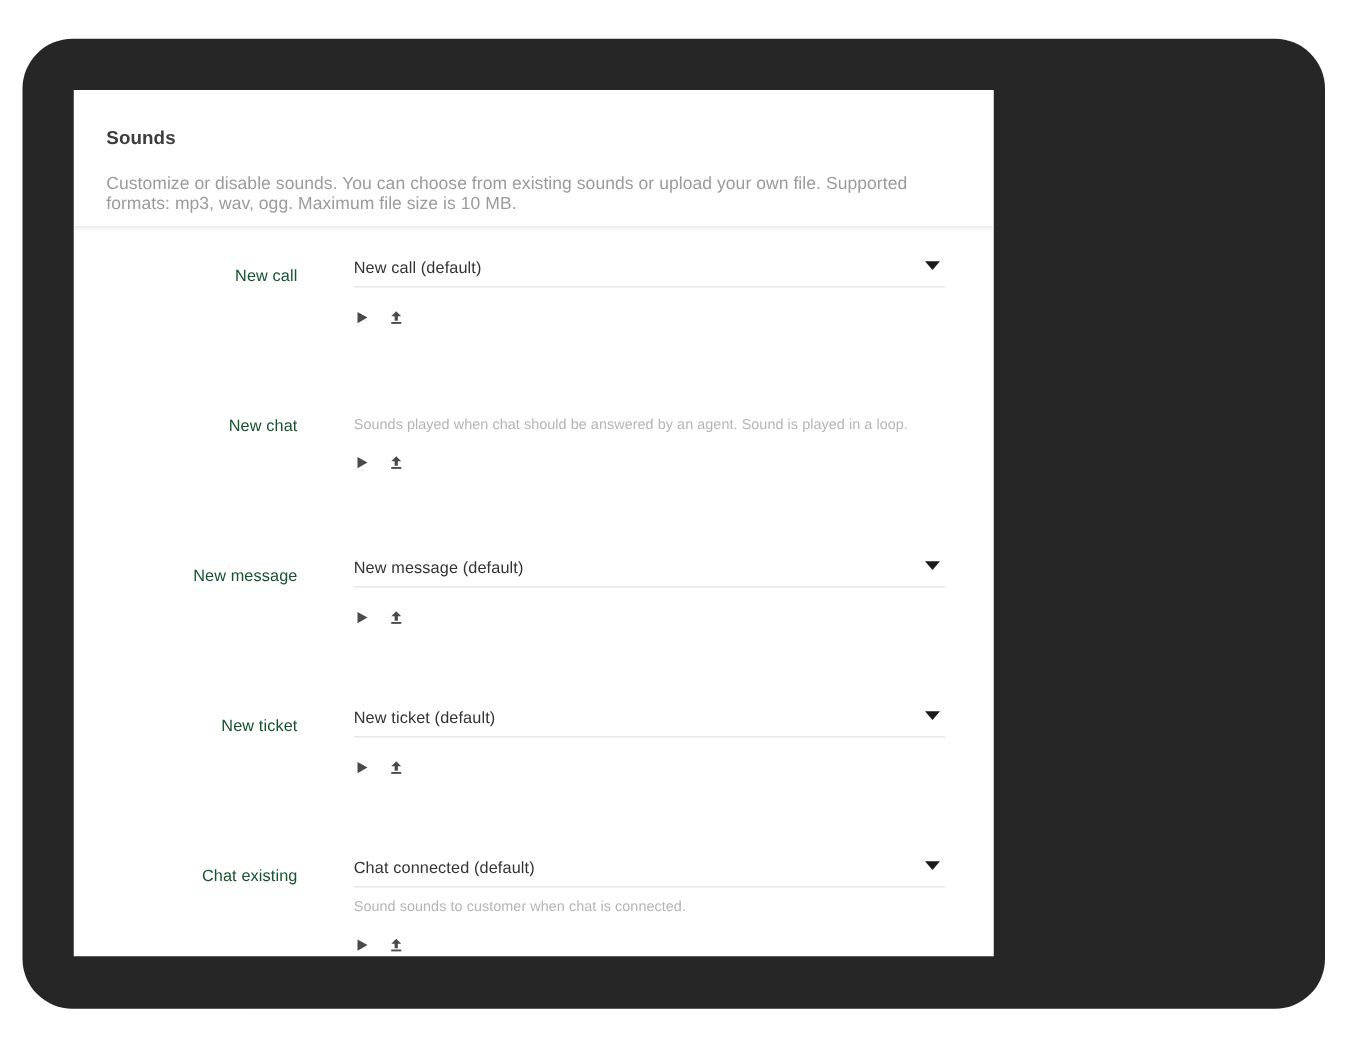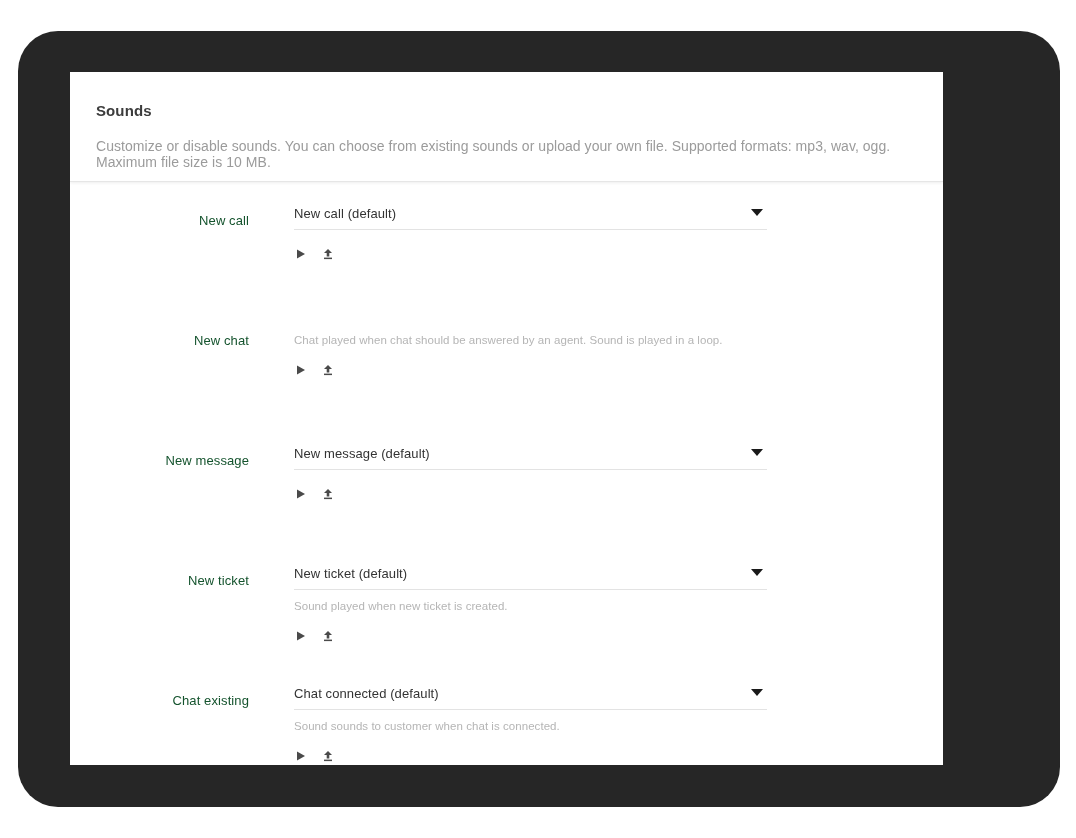--- a/index.html
+++ b/index.html
@@ -22,23 +22,23 @@
     width: 1042px;
     height: 776px;
     background: #262626;
     border-radius: 40px;
     box-sizing: border-box;
   }
 
   
   .card {
     position: absolute;
-    left: 70px;
+    left: 59px;
     top: 72px;
-    width: 873px;
+    width: 736px;
     height: 693px;
     background: #ffffff;
     overflow: hidden;
   }
 
   
   .card-header {
     position: relative;
     padding: 26px 26px 0 26px;
     height: 110px;
@@ -166,21 +166,21 @@
               <rect x="2" y="9.6" width="8" height="1.5" fill="#4a4a4a"></rect>
             </svg>
           </span>
         </div>
       </div>
     </div>
 
     <div class="sound-row">
       <div class="row-label">New chat</div>
       <div class="row-field">
-        <div class="row-help">Chat played when chat should be answered by an agent. Sound is played in a loop.</div>
+        <div class="row-help">Sounds played when chat should be answered by an agent. Sound is played in a loop.</div>
         <div class="row-actions">
           <span class="icon-btn">
             <svg width="12" height="12" viewBox="0 0 12 12">
                 <polygon points="2,1.5 10,6 2,10.5" fill="#4a4a4a"></polygon>
               </svg>
           </span>
           <span class="icon-btn">
             <svg width="12" height="12" viewBox="0 0 12 12">
               <polygon points="6,1 10,5 7.3,5 7.3,8.5 4.7,8.5 4.7,5 2,5" fill="#4a4a4a"></polygon>
               <rect x="2" y="9.6" width="8" height="1.5" fill="#4a4a4a"></rect>
@@ -213,21 +213,20 @@
       </div>
     </div>
 
     <div class="sound-row">
       <div class="row-label">New ticket</div>
       <div class="row-field">
         <div class="select-line">
           <span class="select-value">New ticket (default)</span>
           <span class="caret-icon"></span>
         </div>
-        <div class="row-help">Sound played when new ticket is created.</div>
         <div class="row-actions">
           <span class="icon-btn">
             <svg width="12" height="12" viewBox="0 0 12 12">
                 <polygon points="2,1.5 10,6 2,10.5" fill="#4a4a4a"></polygon>
               </svg>
           </span>
           <span class="icon-btn">
             <svg width="12" height="12" viewBox="0 0 12 12">
               <polygon points="6,1 10,5 7.3,5 7.3,8.5 4.7,8.5 4.7,5 2,5" fill="#4a4a4a"></polygon>
               <rect x="2" y="9.6" width="8" height="1.5" fill="#4a4a4a"></rect>

